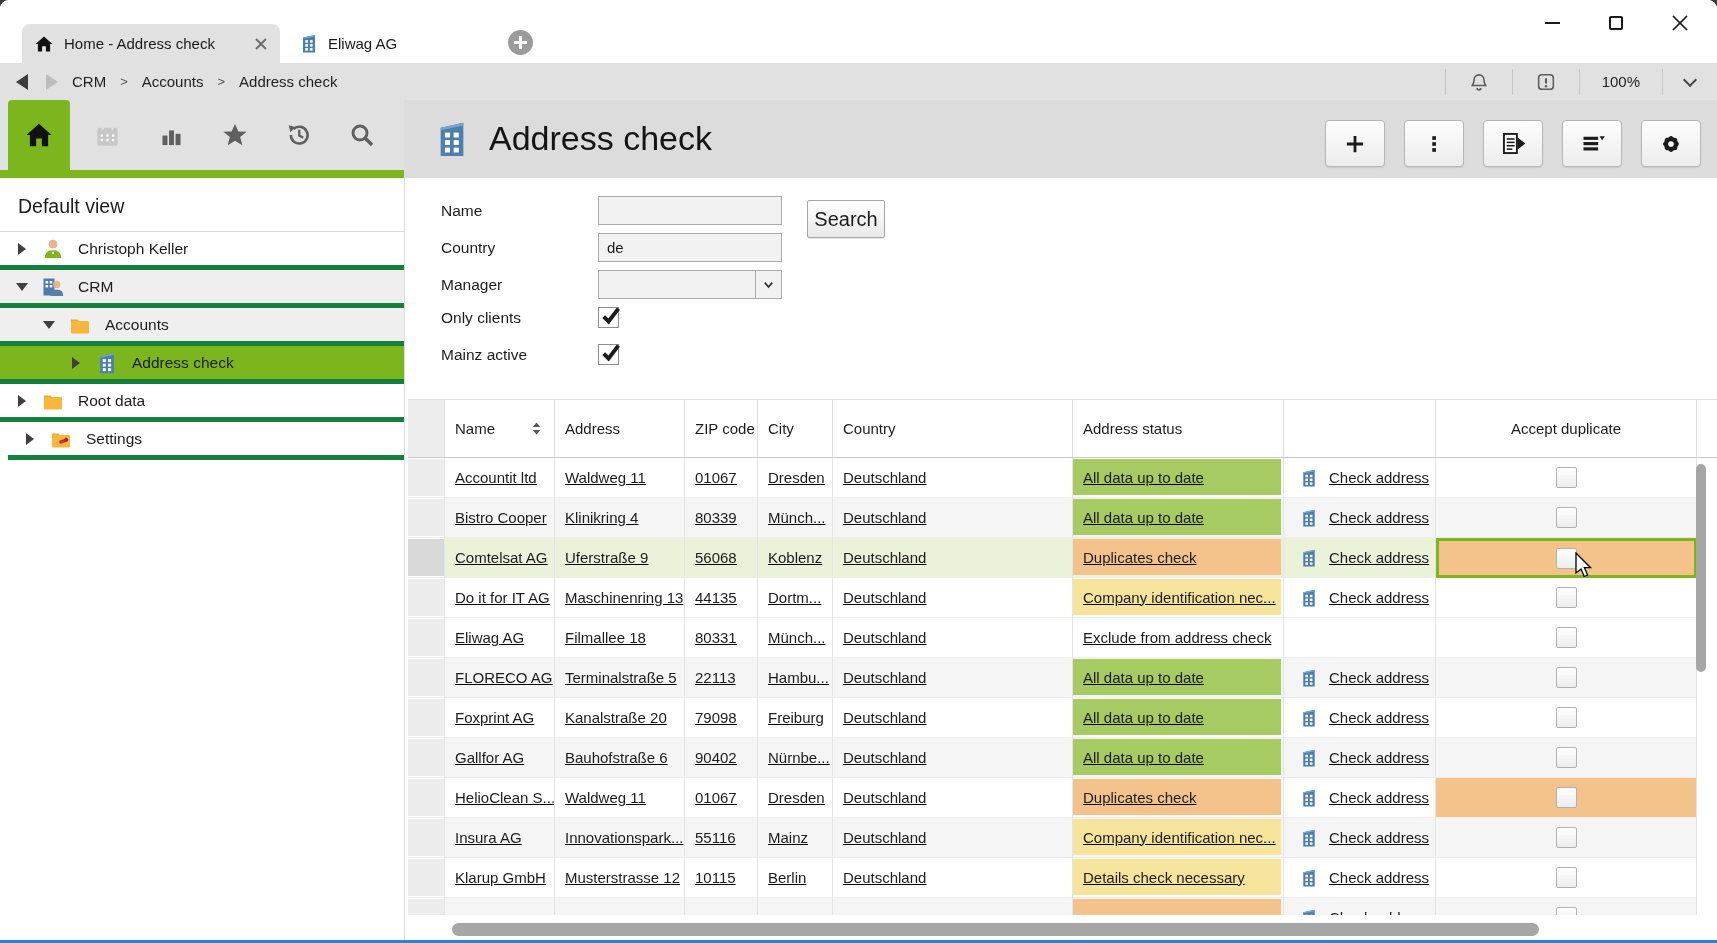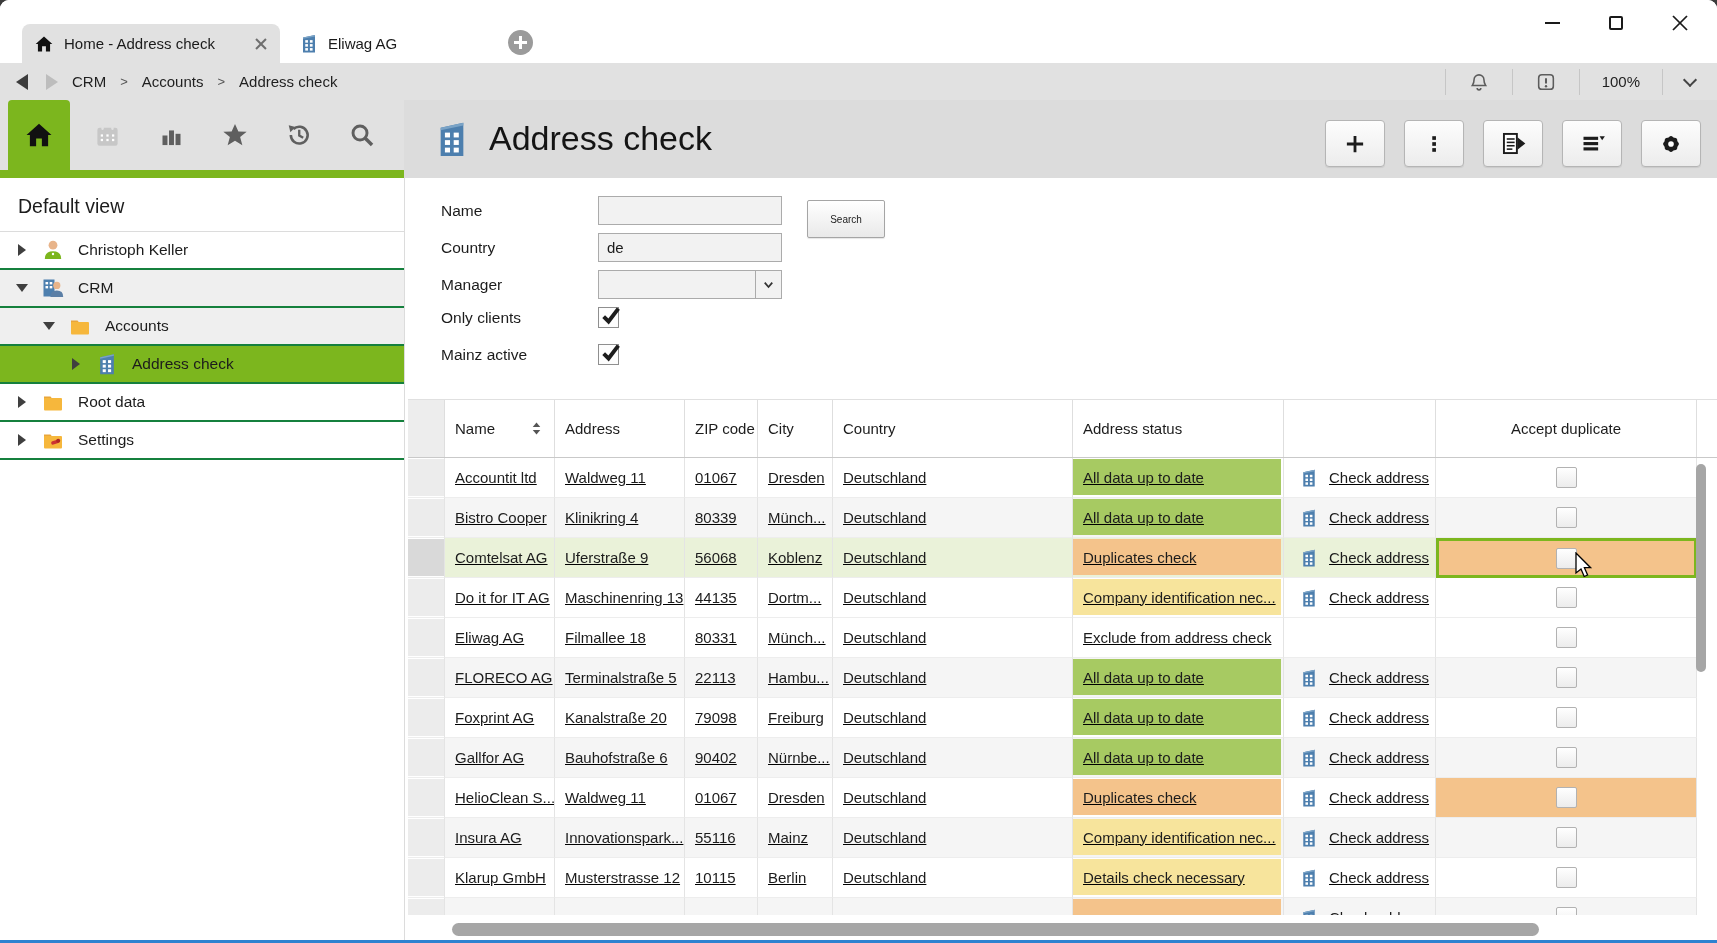--- a/index.html
+++ b/index.html
@@ -44,21 +44,21 @@
 
   
   .iconstrip{height:70px;background:var(--bar_gray);display:flex;align-items:stretch;}
   .hometab{width:62px;margin-left:8px;background:var(--accent);border-radius:4px 4px 0 0;display:flex;align-items:center;justify-content:center;}
   .stripicons{flex:1;display:flex;justify-content:space-around;align-items:center;padding:0 10px 0 6px;}
   .sicon{width:44px;display:flex;justify-content:center;color:#5f5f5f;}
   .sicon.disabled{color:#c7c7c7;}
   .greenline{height:8px;background:var(--accent);}
   .defaultview{padding:17px 18px 13px 18px;font-size:19.5px;color:#1c1c1c;border-bottom:1px solid #dcdcdc;}
   .tree{display:flex;flex-direction:column;}
-  .tree-item{height:38px;display:flex;align-items:center;gap:13px;border-bottom:2px solid #15803d;font-size:15.5px;color:#1c1c1c;}
+  .tree-item{height:38px;display:flex;align-items:center;gap:13px;border-bottom:5px solid #15803d;font-size:15.5px;color:#1c1c1c;}
   .tree-item.bg-alt{background:#efefef;}
   .tree-item.bg-selected{background:var(--accent);}
   .tarrow{width:12px;flex:0 0 12px;display:flex;justify-content:center;}
   .tarrow.collapsed i{width:0;height:0;border-top:6px solid transparent;border-bottom:6px solid transparent;border-left:8px solid #3f3f3f;}
   .tarrow.expanded i{width:0;height:0;border-left:6px solid transparent;border-right:6px solid transparent;border-top:8px solid #3f3f3f;}
   .t-icon{width:24px;height:24px;flex:0 0 24px;}
 
   
   .c-header{position:relative;height:78px;background:var(--header_gray);}
   .title-icon{position:absolute;left:30px;top:18px;width:34px;height:42px;}
@@ -68,21 +68,21 @@
 
   
   .filters{position:relative;height:221px;background:#fff;}
   .frow{position:absolute;left:36px;display:flex;align-items:center;font-size:15.5px;color:#1c1c1c;}
   .flabel{width:157px;}
   .f-input{width:184px;height:29px;background:#f2f2f2;border:1px solid #ababab;font-size:15px;color:#1c1c1c;padding:0 8px;font-family:"Liberation Sans",sans-serif;}
   .f-select{position:relative;width:184px;height:29px;background:#f2f2f2;border:1px solid #ababab;}
   .f-select .dd{position:absolute;right:0;top:0;width:26px;height:27px;border-left:1px solid #ababab;display:flex;align-items:center;justify-content:center;background:#f2f2f2;}
   .fcheck{position:relative;width:21px;height:21px;border:1px solid #8f8f8f;background:#fdfdfd;}
   .fcheck svg{position:absolute;left:1px;top:-3px;overflow:visible;}
-  .searchbtn{position:absolute;left:402px;top:22px;width:78px;height:38px;border:1px solid #a5a5a5;border-radius:2px;background:linear-gradient(#ffffff,#e9e9e9);font-size:10px;color:#1c1c1c;font-family:"Liberation Sans",sans-serif;box-shadow:0 1px 1px rgba(0,0,0,.1);}
+  .searchbtn{position:absolute;left:402px;top:22px;width:78px;height:38px;border:1px solid #a5a5a5;border-radius:2px;background:linear-gradient(#ffffff,#e9e9e9);font-size:20px;color:#1c1c1c;font-family:"Liberation Sans",sans-serif;box-shadow:0 1px 1px rgba(0,0,0,.1);}
 
   
   .table-wrap{position:absolute;left:0;right:0;top:299px;bottom:0;background:#fff;}
   .tgrid{display:grid;grid-template-columns:37px 110px 130px 73px 75px 240px 211px 152px 261px;margin-left:3px;}
   .t-header{height:59px;border-top:1px solid #e0e0e0;border-bottom:1px solid #c9c9c9;}
   .th{display:flex;align-items:center;padding-left:10px;font-size:15px;color:#1c1c1c;border-right:1px solid #dedede;background:#fff;}
   .th.gutter{background:#ededed;padding:0;}
   .th.center{justify-content:center;padding-left:0;}
   .sorticon{margin-left:auto;margin-right:10px;}
   .t-rows{height:457px;overflow:hidden;text-decoration:underline;}
@@ -391,21 +391,21 @@
   </div>
           <div class="tree-item bg-white" style="padding-left: 16px;">
     <span class="tarrow collapsed">
               <i></i>
             </span>
     <svg class="t-icon">
               <use href="#ic-folder"></use>
             </svg>
     <span class="t-label">Root data</span>
   </div>
-          <div class="tree-item bg-white" style="padding-left: 16px;">
+          <div class="tree-item bg-white" style="padding-left: 16px; margin-left: 8px;">
     <span class="tarrow collapsed">
               <i></i>
             </span>
     <svg class="t-icon">
               <use href="#ic-folder-settings"></use>
             </svg>
     <span class="t-label">Settings</span>
   </div>
         </div>
     </div>

